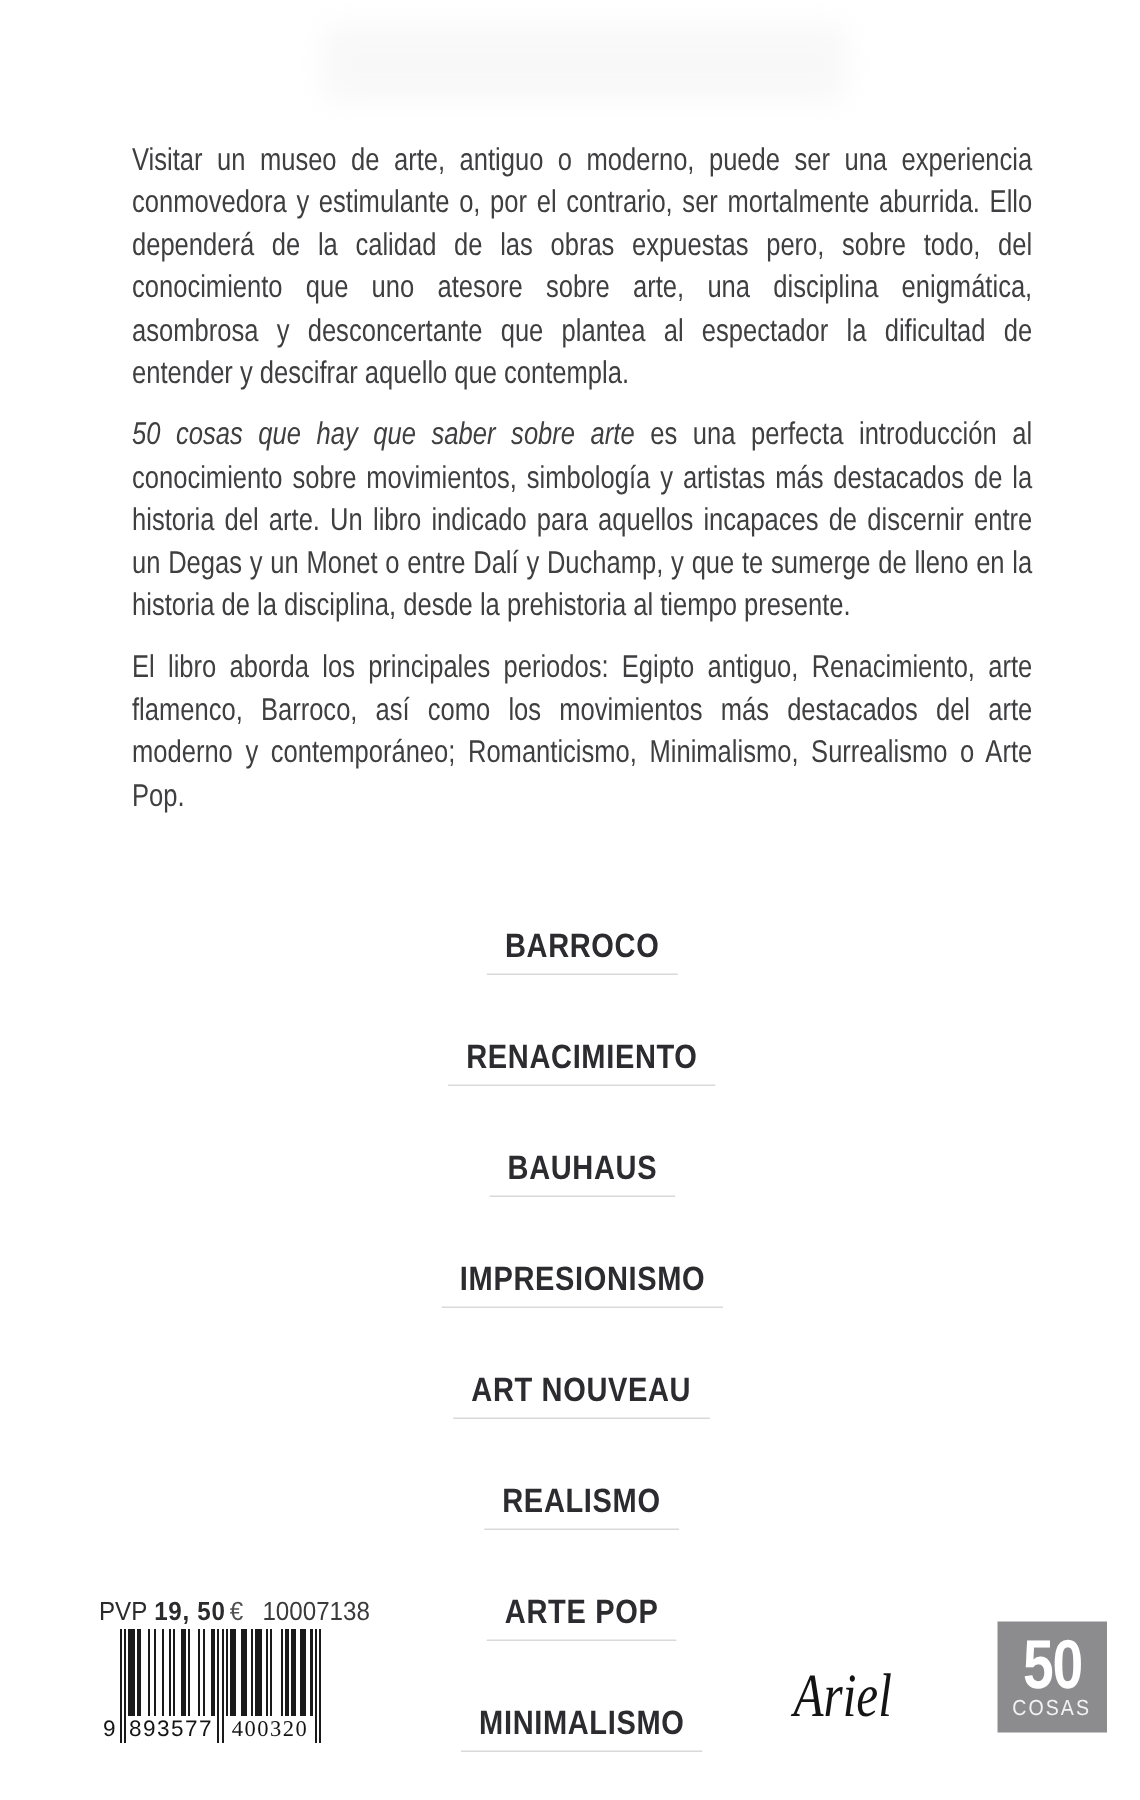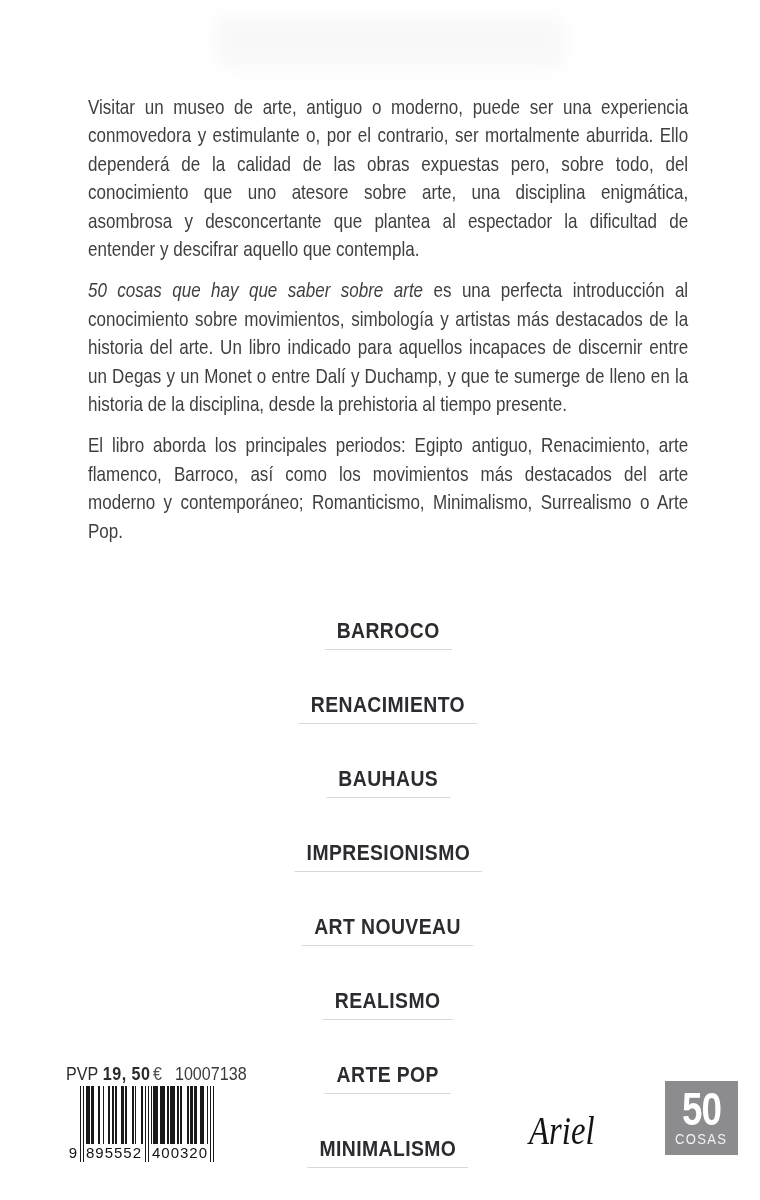--- a/index.html
+++ b/index.html
@@ -46,21 +46,21 @@
   .price-code{margin-left:14px;color:#3a3a3c;}
   
   .barcode{position:absolute;left:80px;top:1086px;width:134px;height:76px;}
   .barcode svg{position:absolute;left:0;top:0;shape-rendering:crispEdges;}
   .bc-digit{
     position:absolute;top:58px;height:18px;background:#fff;
     font-size:15px;line-height:18px;letter-spacing:1px;color:#141414;text-align:center;
   }
   .bc-prefix{left:-16px;width:13px;background:transparent;text-align:right;letter-spacing:0;}
   .bc-left{left:5px;width:58px;}
-  .bc-right{left:71px;width:58px;}
+  .bc-right{left:71px;width:58px;font-family:Liberation Serif, serif;}
   
   .publisher{
     position:absolute;left:529px;top:1108px;
     font-family:"Liberation Serif",serif;font-style:italic;
     font-size:41px;line-height:1.1;color:#141414;
     transform:scaleX(.8);transform-origin:0 0;white-space:nowrap;
   }
   
   .badge{
     position:absolute;left:633px;top:1081px;width:73px;height:74px;
@@ -132,21 +132,21 @@
         <rect x="100.15" y="0" width="1.41" height="58" fill="#1a1a1a"></rect>
         <rect x="107.20" y="0" width="1.41" height="58" fill="#1a1a1a"></rect>
         <rect x="110.02" y="0" width="2.82" height="58" fill="#1a1a1a"></rect>
         <rect x="114.25" y="0" width="2.82" height="58" fill="#1a1a1a"></rect>
         <rect x="119.89" y="0" width="4.23" height="58" fill="#1a1a1a"></rect>
         <rect x="126.95" y="0" width="1.41" height="58" fill="#1a1a1a"></rect>
         <rect x="129.77" y="0" width="1.41" height="76" fill="#1a1a1a"></rect>
         <rect x="132.59" y="0" width="1.41" height="76" fill="#1a1a1a"></rect>
       </svg>
     <span class="bc-digit bc-prefix">9</span>
-    <span class="bc-digit bc-left">895552</span>
+    <span class="bc-digit bc-left">893577</span>
     <span class="bc-digit bc-right">400320</span>
   </div>
 
   <div class="publisher">Ariel</div>
 
   <div class="badge">
     <div class="badge-number">50</div>
     <div class="badge-word">COSAS</div>
   </div>
 

